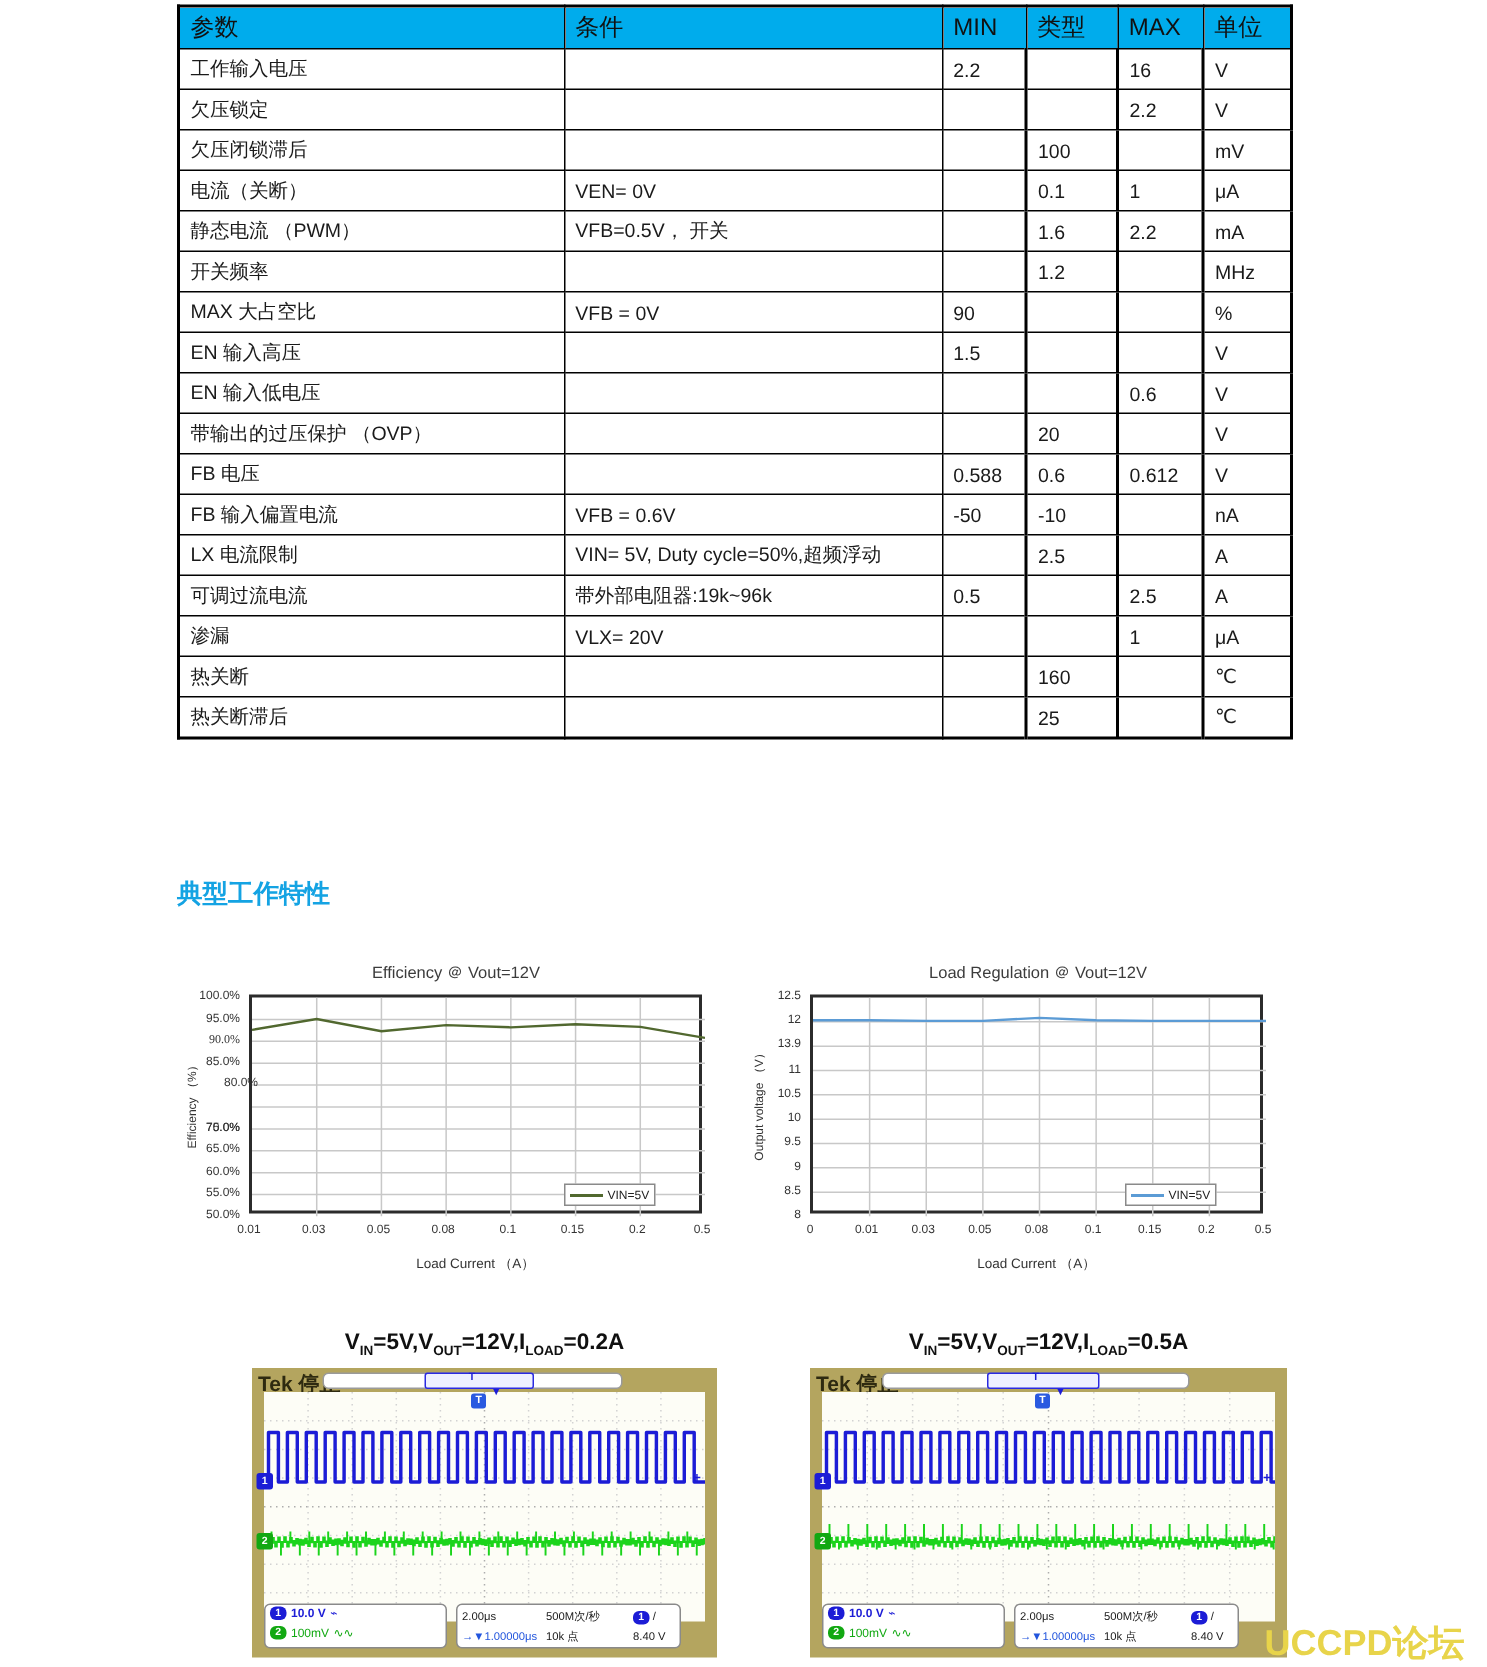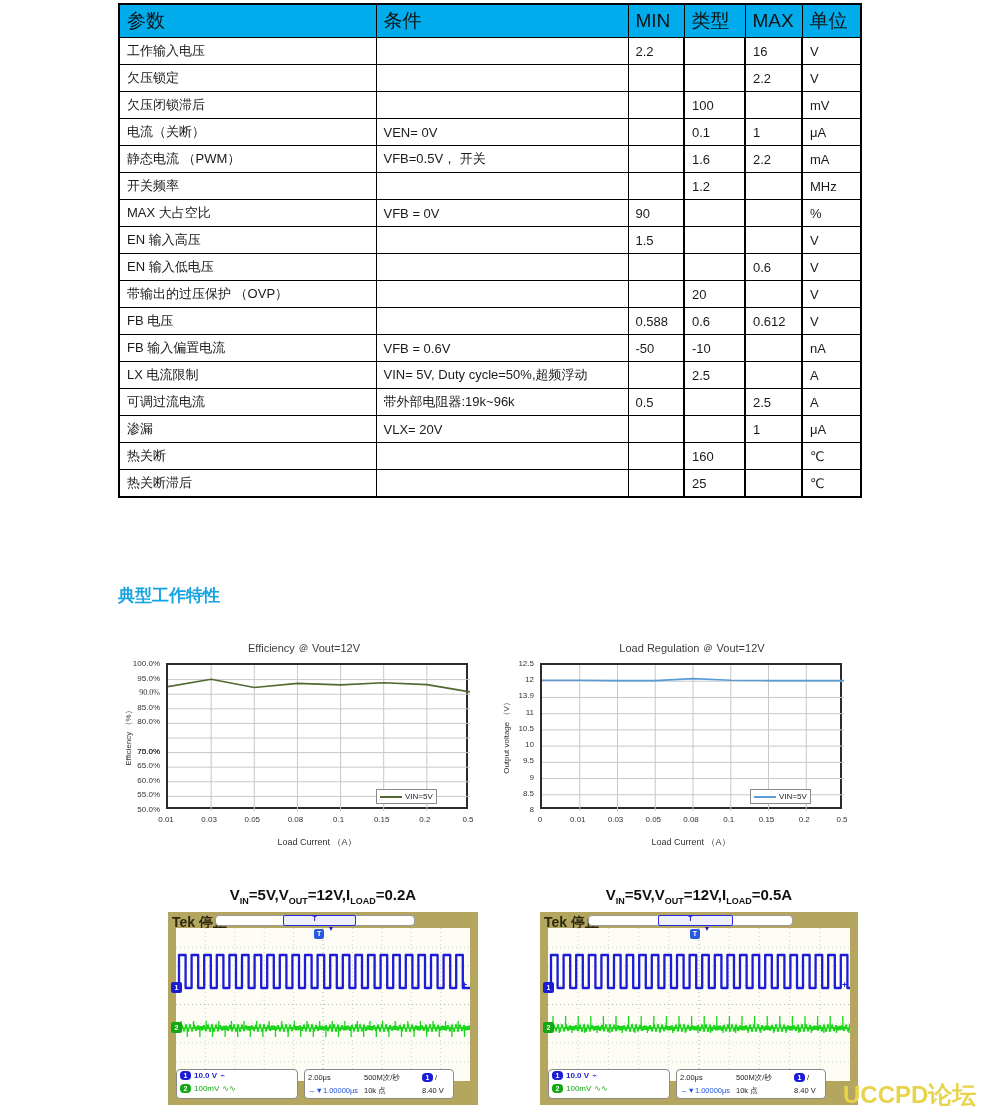--- a/index.html
+++ b/index.html
@@ -4,21 +4,21 @@
 <style>
   html,body{margin:0;padding:0;background:#fff;}
   .page{position:relative;width:991px;height:1111px;background:#fff;overflow:hidden;
         font-family:"Liberation Sans","DejaVu Sans",sans-serif;color:#1a1a1a;}
 
   
   table.spec{position:absolute;left:118px;top:3px;width:742px;border-collapse:collapse;
              border:2px solid #000;font-size:13px;table-layout:fixed;}
   table.spec th,table.spec td{border:1px solid #000;padding:3px 7px;height:20px;
              text-align:left;font-weight:normal;overflow:hidden;}
-  table.spec thead th{background:var(--hdr-bg,#00acec);font-size:19px;color:#111;}
+  table.spec thead th{background:var(--hdr-bg,#00acec);font-size:16px;color:#111;}
   table.spec td:nth-child(4),table.spec td:nth-child(5),table.spec td:nth-child(6){border-left-width:2px;}
   table.spec td:nth-child(5),table.spec td:nth-child(6){border-right-width:2px;}
 
   
   .section-title{position:absolute;left:118px;top:584px;margin:0;font-size:17px;font-weight:bold;}
 
   
   .chart{position:absolute;background:#fff;}
   #chart1{left:118px;top:633px;width:372px;height:228px;}
   #chart2{left:496px;top:633px;width:392px;height:228px;}
@@ -255,21 +255,21 @@
           <line x1="129.42857142857142" y1="0" x2="129.42857142857142" y2="146" stroke="#c8c8c8" stroke-width="1"></line>
           <line x1="172.57142857142856" y1="0" x2="172.57142857142856" y2="146" stroke="#c8c8c8" stroke-width="1"></line>
           <line x1="215.71428571428572" y1="0" x2="215.71428571428572" y2="146" stroke="#c8c8c8" stroke-width="1"></line>
           <line x1="258.85714285714283" y1="0" x2="258.85714285714283" y2="146" stroke="#c8c8c8" stroke-width="1"></line>
           <polyline points="0.0,21.6 43.1,14.3 86.3,22.5 129.4,18.4 172.6,19.9 215.7,17.8 258.9,19.6 302.0,26.9" fill="none" stroke="#51682f" stroke-width="1.6"></polyline>
         </svg></div>
       <div class="ytick" style="left: 0px; width: 42px; top: 26px;">100.0%</div>
       <div class="ytick" style="left: 0px; width: 42px; top: 40.6px;">95.0%</div>
       <div class="ytick" style="left: 0px; width: 42px; top: 55.2px; font-family: Liberation Serif, serif;">90.0%</div>
       <div class="ytick" style="left: 0px; width: 42px; top: 69.8px;">85.0%</div>
-      <div class="ytick" style="left: 0px; width: 42px; top: 84.4px;">80.0%</div>
+      <div class="ytick" style="left: 12px; width: 42px; top: 84.4px;">80.0%</div>
       <div class="ytick" style="left: 0px; width: 42px; top: 99px; margin-top: 15px;">75.0%</div>
       <div class="ytick" style="left: 0px; width: 42px; top: 113.6px;">70.0%</div>
       <div class="ytick" style="left: 0px; width: 42px; top: 128.2px;">65.0%</div>
       <div class="ytick" style="left: 0px; width: 42px; top: 142.8px;">60.0%</div>
       <div class="ytick" style="left: 0px; width: 42px; top: 157.4px;">55.0%</div>
       <div class="ytick" style="left: 0px; width: 42px; top: 172px;">50.0%</div>
       <div class="xtick" style="left: 30px; top: 182px;">0.01</div>
       <div class="xtick" style="left: 73.1429px; top: 182px;">0.03</div>
       <div class="xtick" style="left: 116.286px; top: 182px;">0.05</div>
       <div class="xtick" style="left: 159.429px; top: 182px;">0.08</div>

